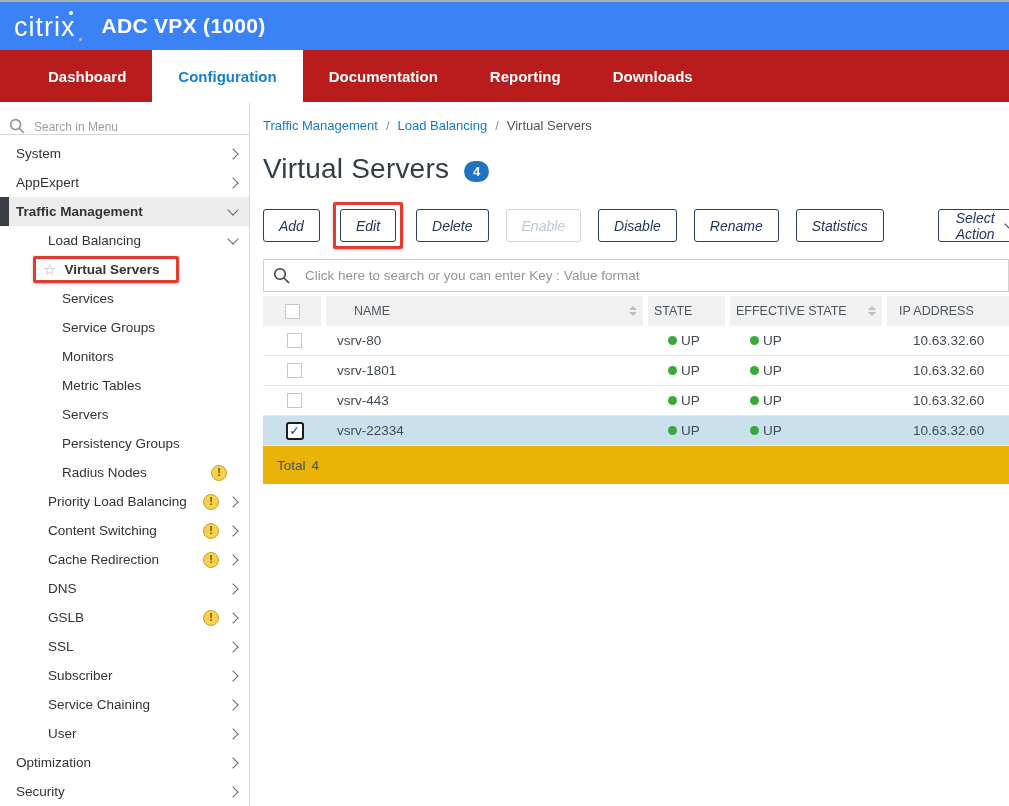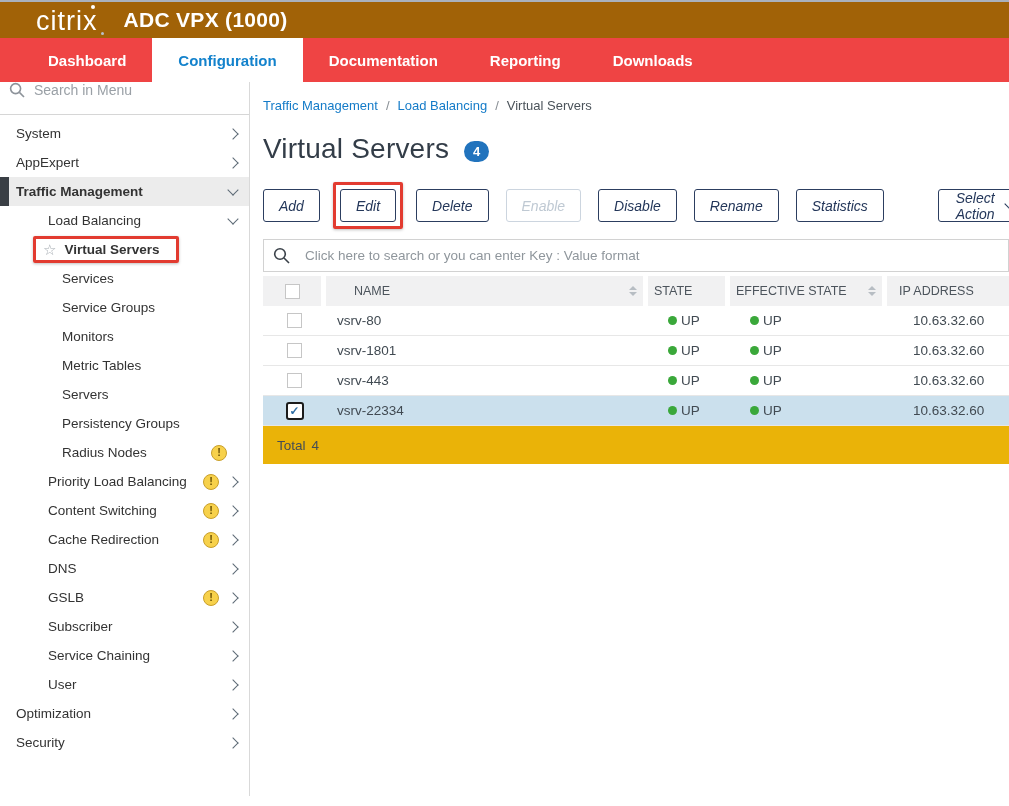--- a/index.html
+++ b/index.html
@@ -1,44 +1,44 @@
 <!DOCTYPE html>
 <html><head>
 <meta charset="utf-8">
 <style>
   * { margin:0; padding:0; box-sizing:border-box; }
   html,body { width:1009px; height:806px; overflow:hidden; background:#fff;
     font-family:"Liberation Sans", sans-serif; }
 
   
-  .titlebar { height:38px; background:#a16207; border-top:2px solid #aab1bd;
-    display:flex; align-items:center; padding-left:36px; }
+  .titlebar { height:50px; background:#3b82f6; border-top:2px solid #aab1bd;
+    display:flex; align-items:center; padding-left:14px; }
   .logo { position:relative; color:#fff; font-size:27px; letter-spacing:1px;
     line-height:1; padding-top:2px; }
   .logo-dot { position:absolute; top:-1px; right:3px; width:4px; height:4px;
     border-radius:50%; background:#fff; }
   .logo-tm { position:absolute; bottom:0px; right:-6px; width:3px; height:3px;
     border-radius:50%; background:#b9bfca; }
   .app-title { color:#fff; font-size:21px; font-weight:bold; margin-left:26px;
     letter-spacing:.3px; }
 
   
-  .topnav { height:44px; background:#ef4444; display:flex; padding-left:22px; }
+  .topnav { height:52px; background:#b91c1c; display:flex; padding-left:22px; }
   .tab { color:#fff; font-size:15px; font-weight:bold; padding:0 26px;
     display:flex; align-items:center; cursor:pointer; }
   .tab.active { background:#fff; color:#1382cc; }
 
   
   .layout { display:flex; height:714px; }
   .sidebar { width:250px; flex:none; border-right:1px solid #d9d9d9; overflow:hidden; }
   .content { flex:1; background:#fff; padding:10px 0 0 13px; overflow:hidden; }
 
   
-  .side-search { height:33px; display:flex; align-items:flex-start; gap:9px;
-    padding-left:9px; border-bottom:1px solid #d6d6d6; color:#9aa0a6; font-size:14px; }
+  .side-search { height:33px; display:flex; align-items:flex-end; gap:9px;
+    padding-left:9px; border-bottom:1px solid #d6d6d6; color:#9aa0a6; font-size:12px; }
   .menu { padding-top:4px; }
   .mi { height:29px; display:flex; align-items:center; font-size:13.5px;
     color:#333; position:relative; padding-right:12px; cursor:pointer; }
   .mi.lvl1 { padding-left:16px; }
   .mi.lvl2 { padding-left:48px; }
   .mi.lvl3 { padding-left:62px; }
   .mi.lvl3.annotated { padding-left:33px; }
   .mi.sel { background:#ececec; }
   .mi.sel .label { font-weight:bold; }
   .mi.bold .label { font-weight:bold; }
@@ -232,20 +232,25 @@
           <span class="spacer"></span>
           <span class="chev right"></span>
         </div>
         <div class="mi lvl2">
           <span class="label">GSLB</span>
           <span class="spacer"></span>
           <span class="warn">!</span>
           <span class="chev right"></span>
         </div>
         <div class="mi lvl2">
+          <span class="label">SSL</span>
+          <span class="spacer"></span>
+          <span class="chev right"></span>
+        </div>
+        <div class="mi lvl2">
           <span class="label">Subscriber</span>
           <span class="spacer"></span>
           <span class="chev right"></span>
         </div>
         <div class="mi lvl2">
           <span class="label">Service Chaining</span>
           <span class="spacer"></span>
           <span class="chev right"></span>
         </div>
         <div class="mi lvl2">

